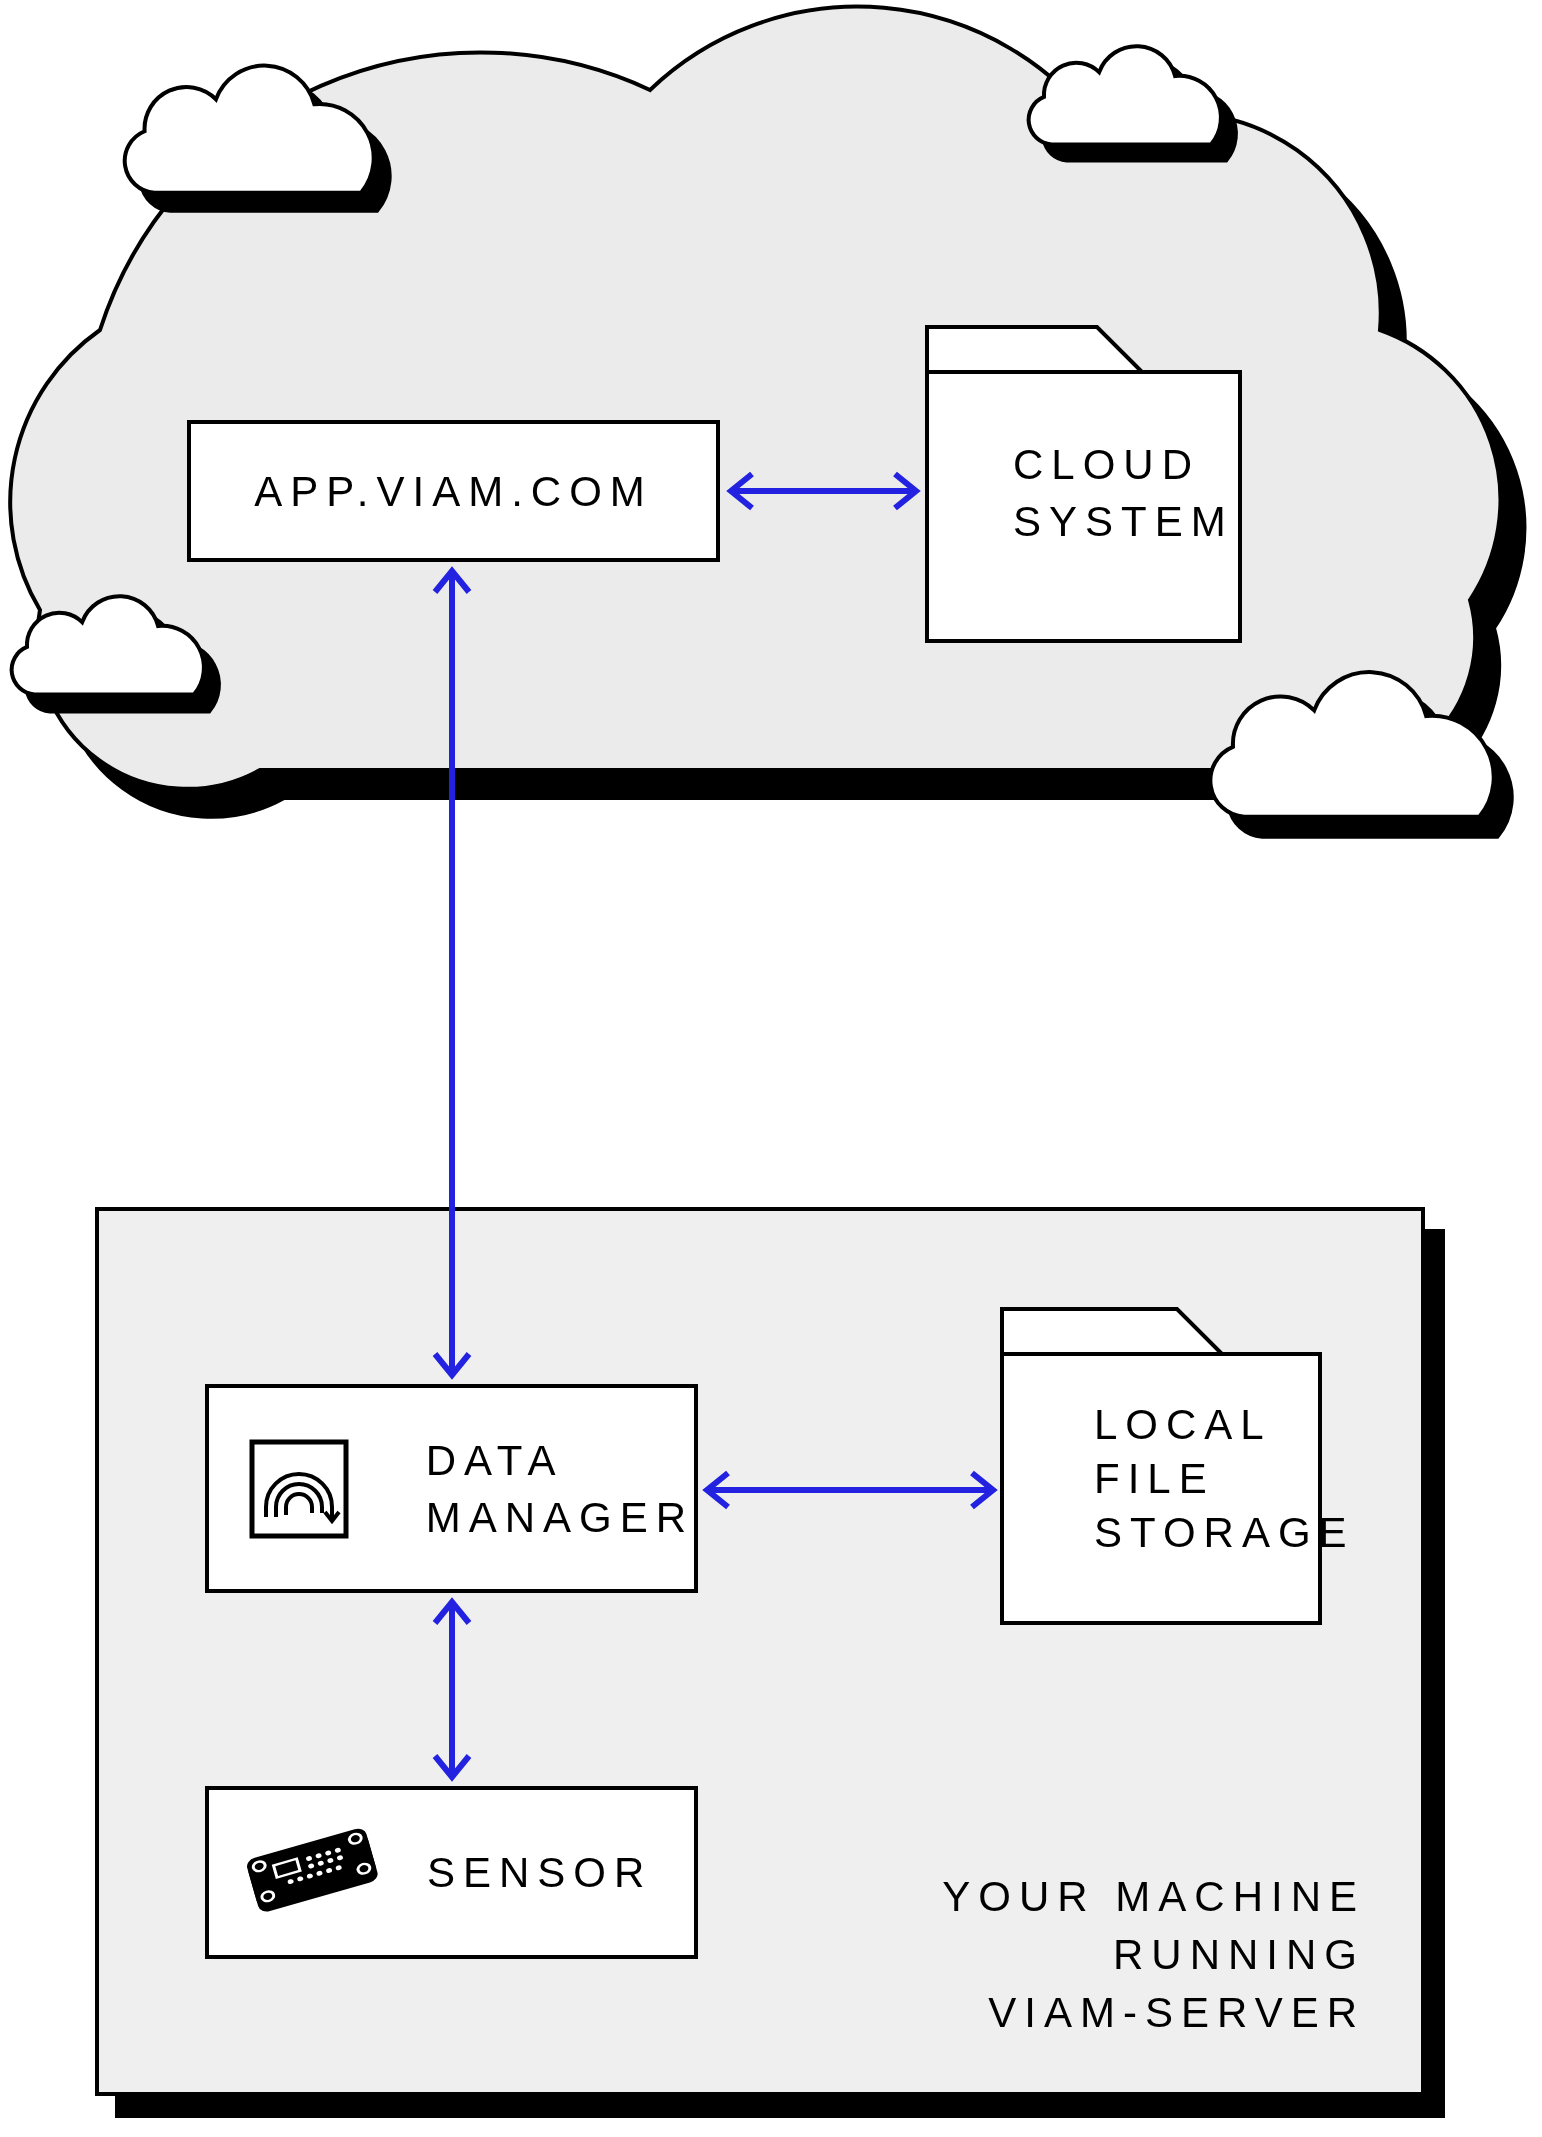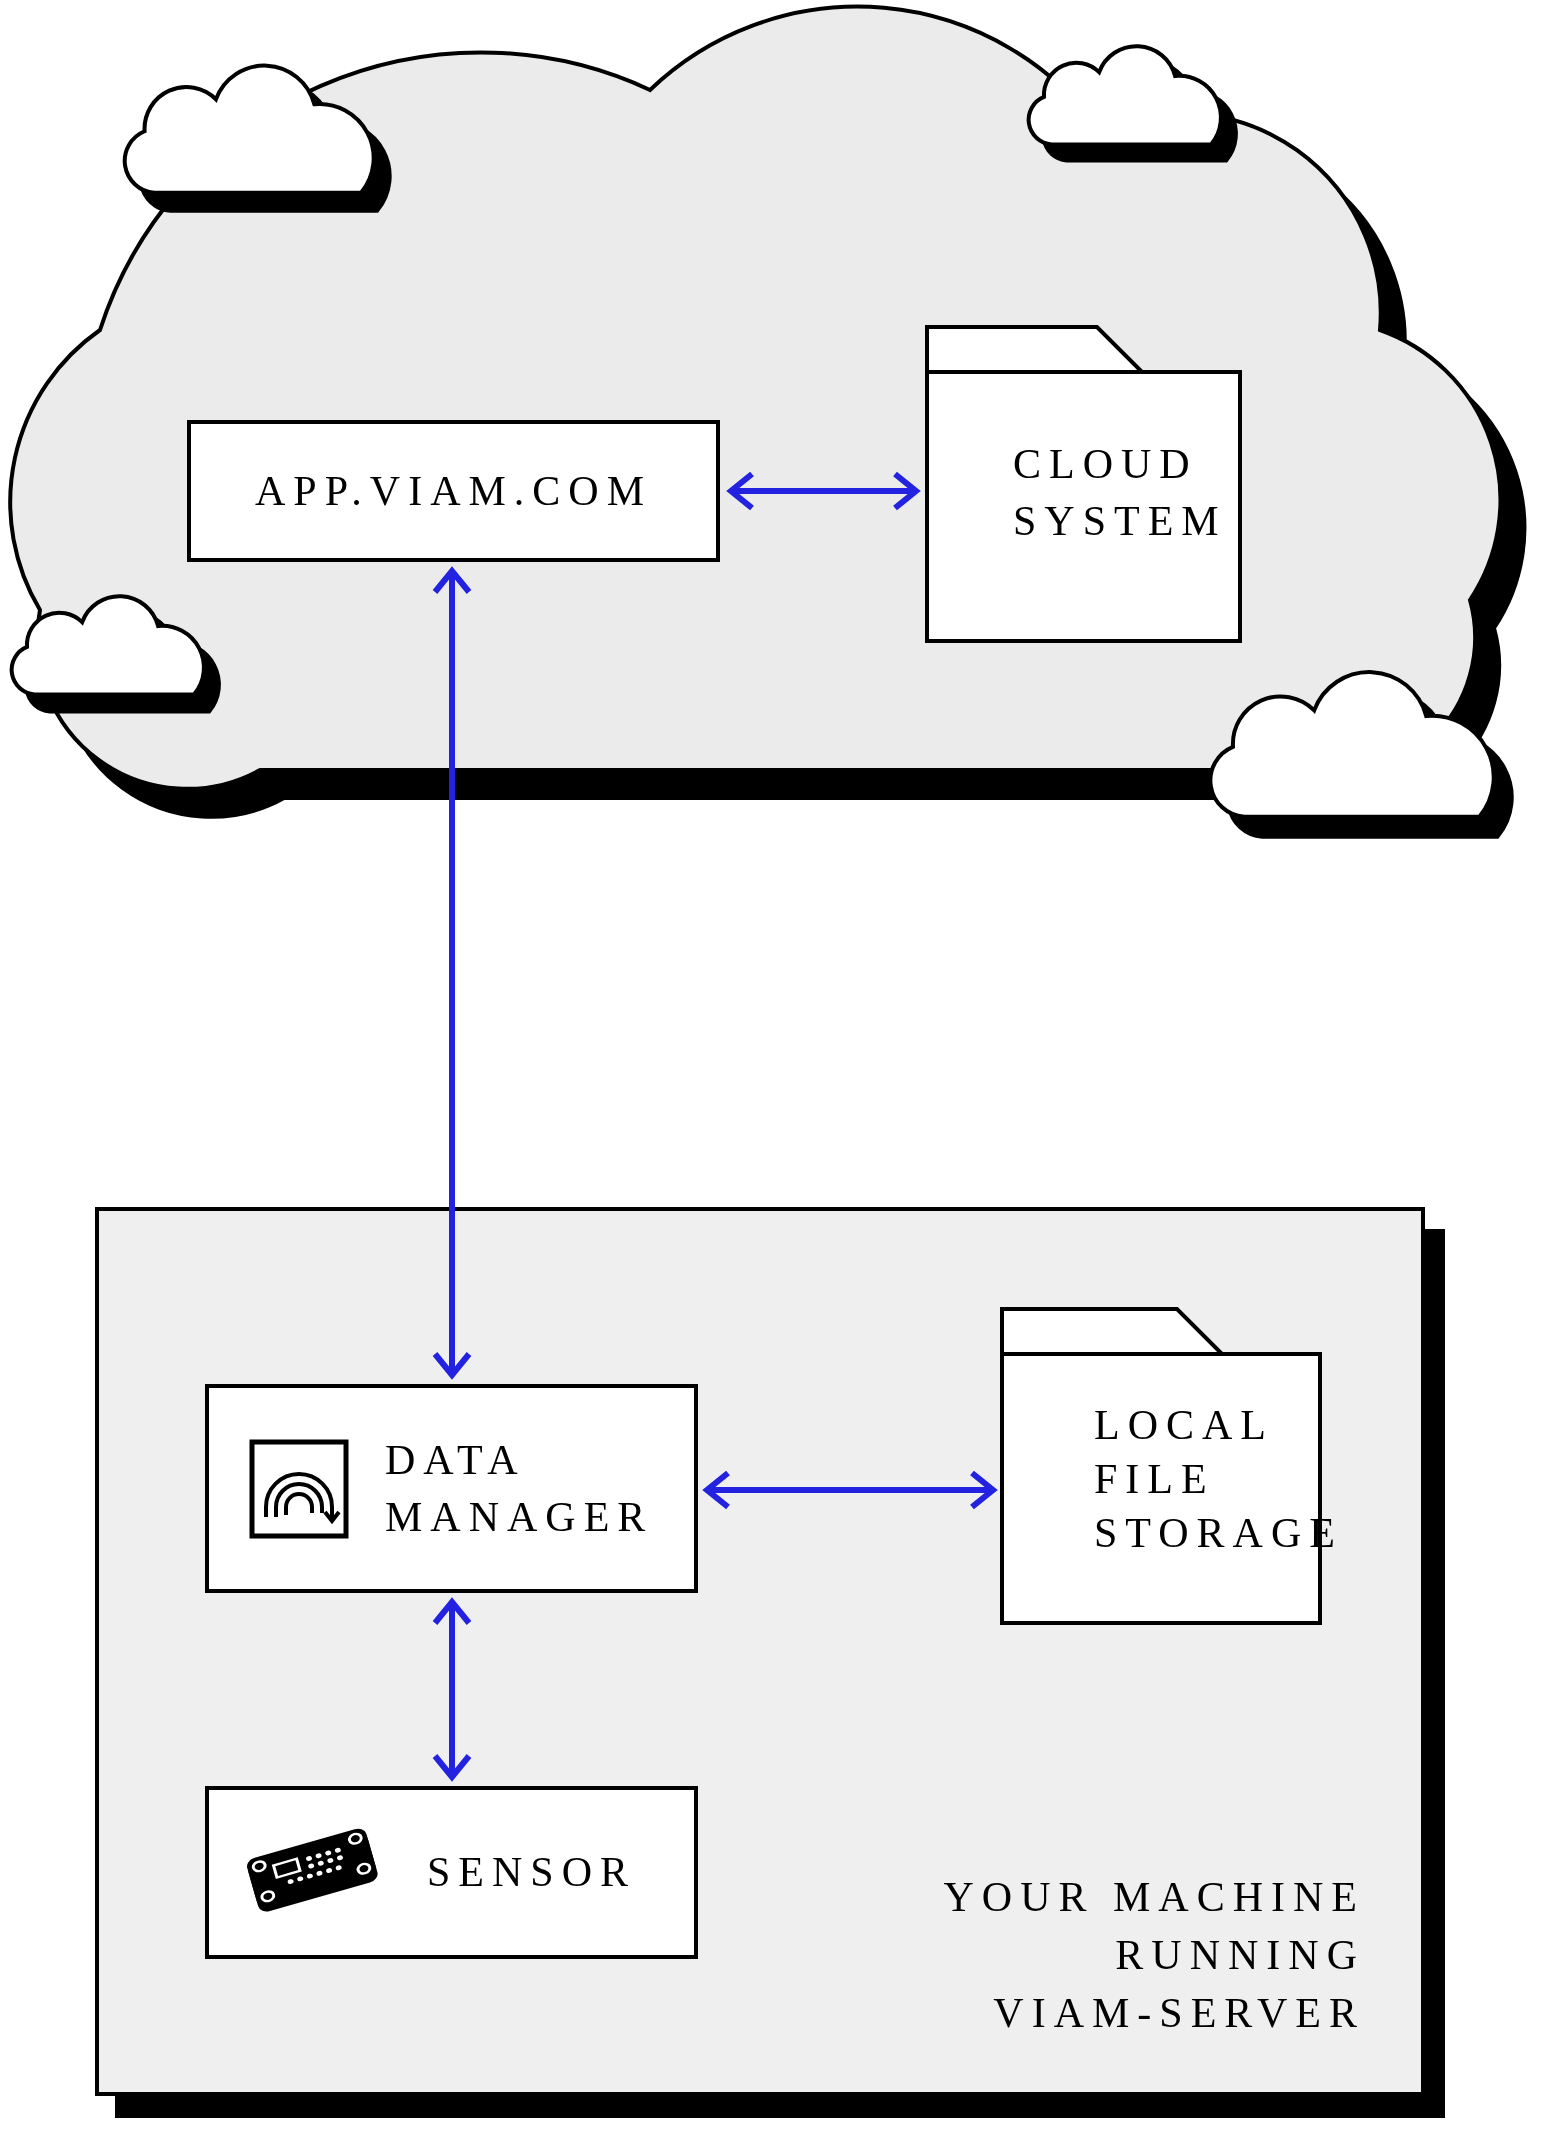--- a/index.html
+++ b/index.html
@@ -9,37 +9,37 @@
     --box-fill:#ffffff;
     --outline-color:#000000;
     --shadow-color:#000000;
     --background:#ffffff;
   }
   *{box-sizing:border-box;}
   body{margin:0;background:var(--background);}
   .canvas{
     position:relative;width:1542px;height:2137px;overflow:hidden;
     background:var(--background);color:#000;
-    font-family:Liberation Serif, serif;
+    font-family:Liberation Sans, sans-serif;
   }
   .abs{position:absolute;}
   svg.layer{position:absolute;left:0;top:0;pointer-events:none;}
   .label{font-size:42px;letter-spacing:8px;line-height:57px;font-weight:400;white-space:nowrap;}
   .lines span{display:block;}
   .box{
     position:absolute;background:var(--box-fill);
     border:4px solid var(--outline-color);
   }
   .app-box{left:187px;top:420px;width:533px;height:142px;display:flex;align-items:center;justify-content:center;}
   .machine-box{
     position:absolute;left:95px;top:1207px;width:1330px;height:889px;
     background:var(--machine-fill);border:4px solid var(--outline-color);
     box-shadow:20px 22px 0 var(--shadow-color);
   }
-  .dm-box{left:205px;top:1384px;width:493px;height:209px;display:flex;align-items:center;padding-left:40px;gap:36px;}
+  .dm-box{left:205px;top:1384px;width:493px;height:209px;display:flex;align-items:center;padding-left:40px;gap:36px;justify-content:space-between;}
   .sensor-box{left:205px;top:1786px;width:493px;height:173px;display:flex;align-items:center;padding-left:18px;gap:30px;}
   .cloud-main{fill:var(--cloud-fill);stroke:var(--outline-color);stroke-width:4;}
   .cloud-shadow{fill:var(--shadow-color);stroke:var(--shadow-color);stroke-width:4;}
   .small-cloud{fill:var(--box-fill);stroke:var(--outline-color);stroke-width:4;}
   .small-cloud-shadow{fill:var(--shadow-color);stroke:var(--shadow-color);stroke-width:4;}
   .folder{fill:var(--box-fill);stroke:var(--outline-color);stroke-width:4;stroke-linejoin:miter;}
   .folder-line{stroke:var(--outline-color);stroke-width:4;}
   .arrow-line,.arrow-head{stroke:var(--arrow-color);stroke-width:6;fill:none;stroke-linejoin:miter;}
   .caption{
     position:absolute;right:177px;top:1868px;text-align:right;

